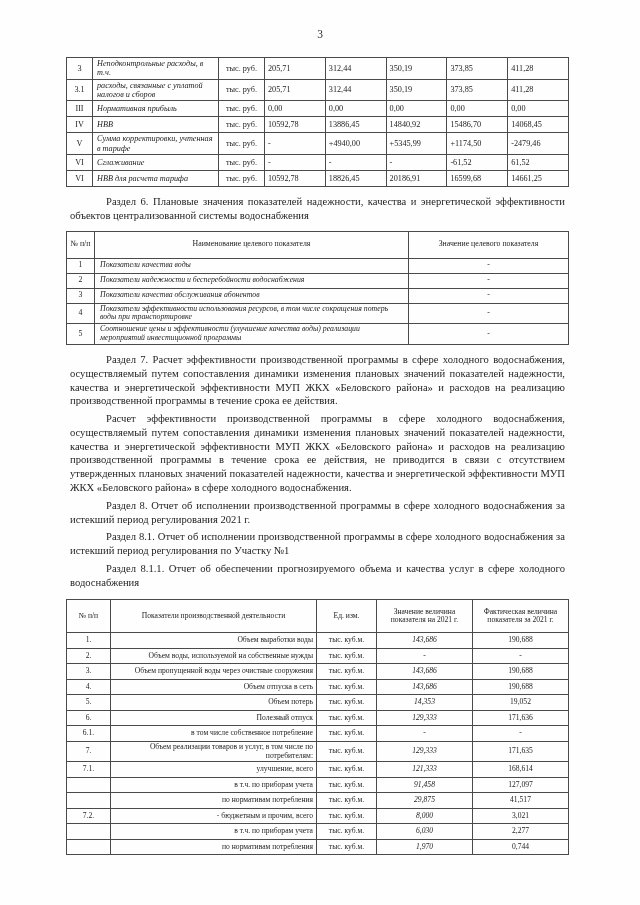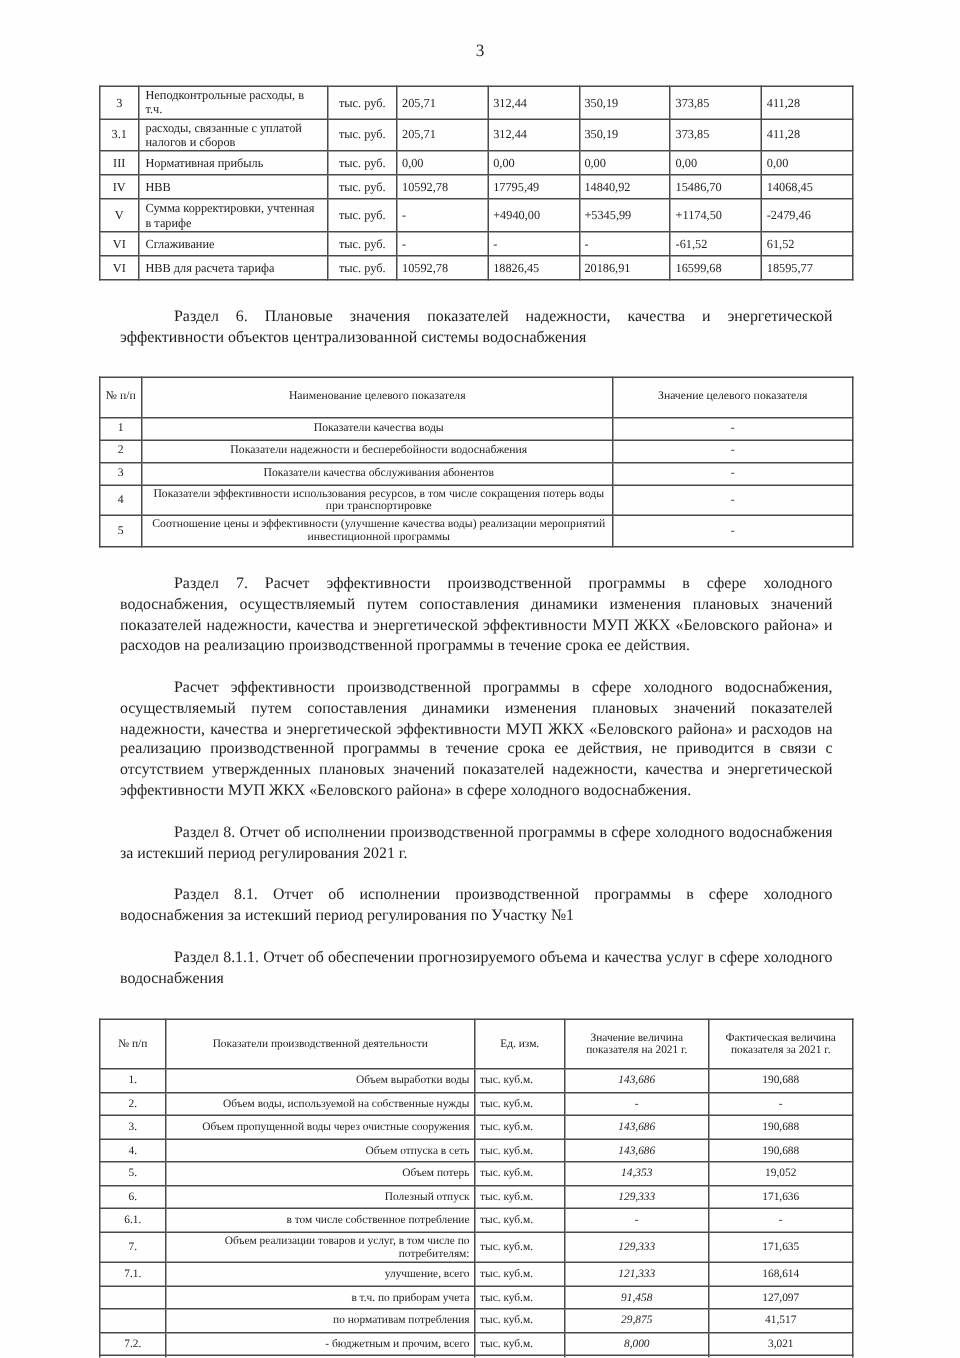--- a/index.html
+++ b/index.html
@@ -50,52 +50,52 @@
     padding: 1px 3px;
     vertical-align: middle;
     font-weight: normal;
     line-height: 1.14;
   }
 
   
   table.t1 { font-size: 8.2px; }
   table.t1 td { height: 13px; }
   table.t1 td.idx { text-align: center; width: 26px; }
-  table.t1 td.nm  { text-align: left;   padding-left: 4px; }
+  table.t1 td.nm  { text-align: left;   padding-left: 4px; font-style: italic; }
   table.t1 td.un  { text-align: center; width: 46px; }
   table.t1 td.v   { text-align: left; }
 
   
   p.body {
-    margin: 14px;
+    margin: 4px;
     text-align: justify;
     text-indent: 36px;
     font-size: 10.6px;
     line-height: 1.30;
     color: #1e1e1e;
     hyphens: none;
   }
   .gap4  { height: 4px; }
   .gap6  { height: 6px; }
 
   
   table.t2 { font-size: 7.8px; }
   table.t2 td.no   { text-align: center; width: 28px; }
-  table.t2 td.name { text-align: center; padding-left: 5px; }
+  table.t2 td.name { text-align: left; padding-left: 5px; font-style: italic; }
   table.t2 td.val  { text-align: center; width: 160px; }
   table.t2 td.hdr  { text-align: center; }
   table.t2 td { height: 12px; }
   table.t2 tr.head td { height: 24px; }
 
   
   table.t3 { font-size: 7.6px; }
   table.t3 td { height: 12.5px; }
   table.t3 td.no   { text-align: center; width: 44px; }
   table.t3 td.name { text-align: right; padding-left: 5px; }
-  table.t3 td.unit { text-align: left; width: 60px; }
+  table.t3 td.unit { text-align: center; width: 60px; }
   table.t3 td.plan { text-align: center; width: 96px; font-style: italic; }
   table.t3 td.fact { text-align: center; width: 96px; }
   table.t3 tr.head td { height: 30px; text-align: center; }
   .two-line { line-height: 1.22; }
 </style>
 </head>
 <body>
 
 <div class="page">
 
@@ -143,21 +143,21 @@
           <td class="v">0,00</td>
           <td class="v">0,00</td>
           <td class="v">0,00</td>
           <td class="v">0,00</td>
         </tr>
         <tr>
           <td class="idx">IV</td>
           <td class="nm">НВВ</td>
           <td class="un">тыс. руб.</td>
           <td class="v">10592,78</td>
-          <td class="v">17795,49</td>
+          <td class="v">13886,45</td>
           <td class="v">14840,92</td>
           <td class="v">15486,70</td>
           <td class="v">14068,45</td>
         </tr>
         <tr>
           <td class="idx">V</td>
           <td class="nm">Сумма корректировки, учтенная в тарифе</td>
           <td class="un">тыс. руб.</td>
           <td class="v">-</td>
           <td class="v">+4940,00</td>
@@ -176,21 +176,21 @@
           <td class="v">61,52</td>
         </tr>
         <tr>
           <td class="idx">VI</td>
           <td class="nm">НВВ для расчета тарифа</td>
           <td class="un">тыс. руб.</td>
           <td class="v">10592,78</td>
           <td class="v">18826,45</td>
           <td class="v">20186,91</td>
           <td class="v">16599,68</td>
-          <td class="v">18595,77</td>
+          <td class="v">14661,25</td>
         </tr>
       </tbody>
     </table>
 
     <div class="gap4"></div>
 
     <p class="body">Раздел 6. Плановые значения показателей надежности, качества и энергетической эффективности объектов централизованной системы водоснабжения</p>
 
     <div class="gap4"></div>
 

